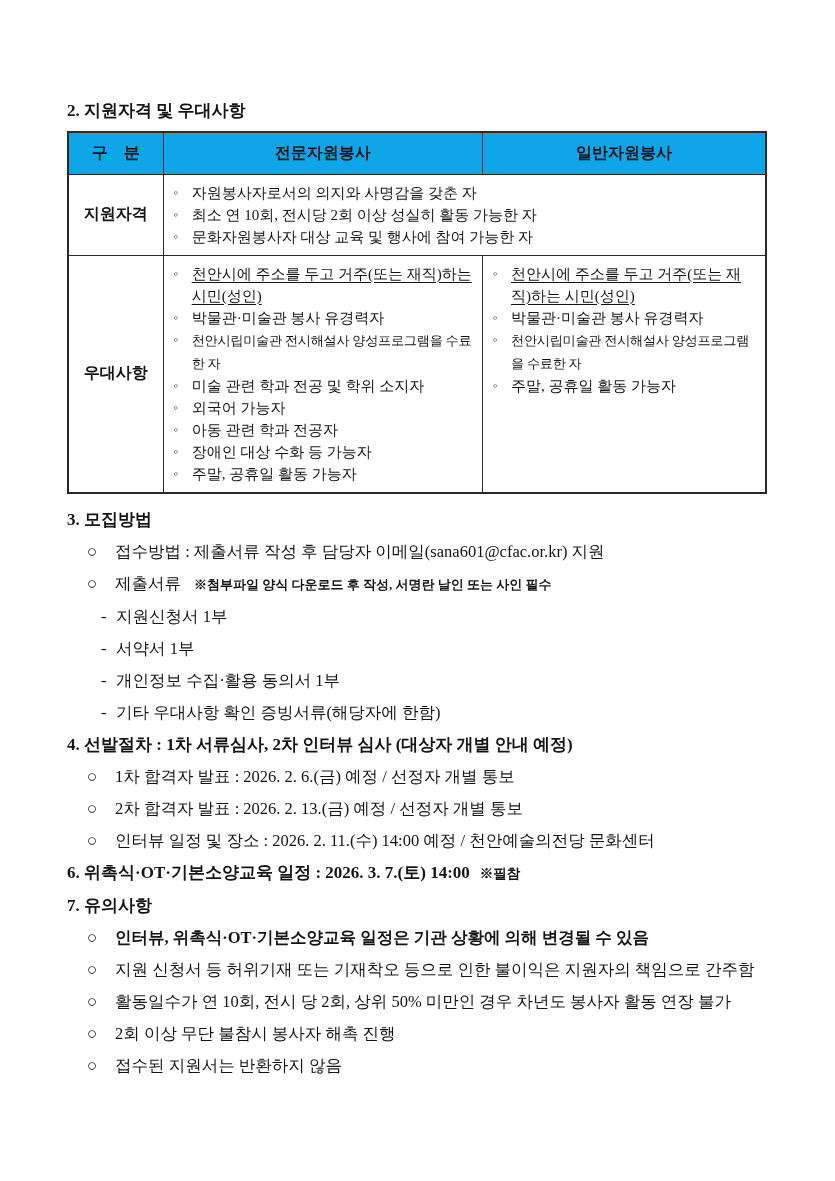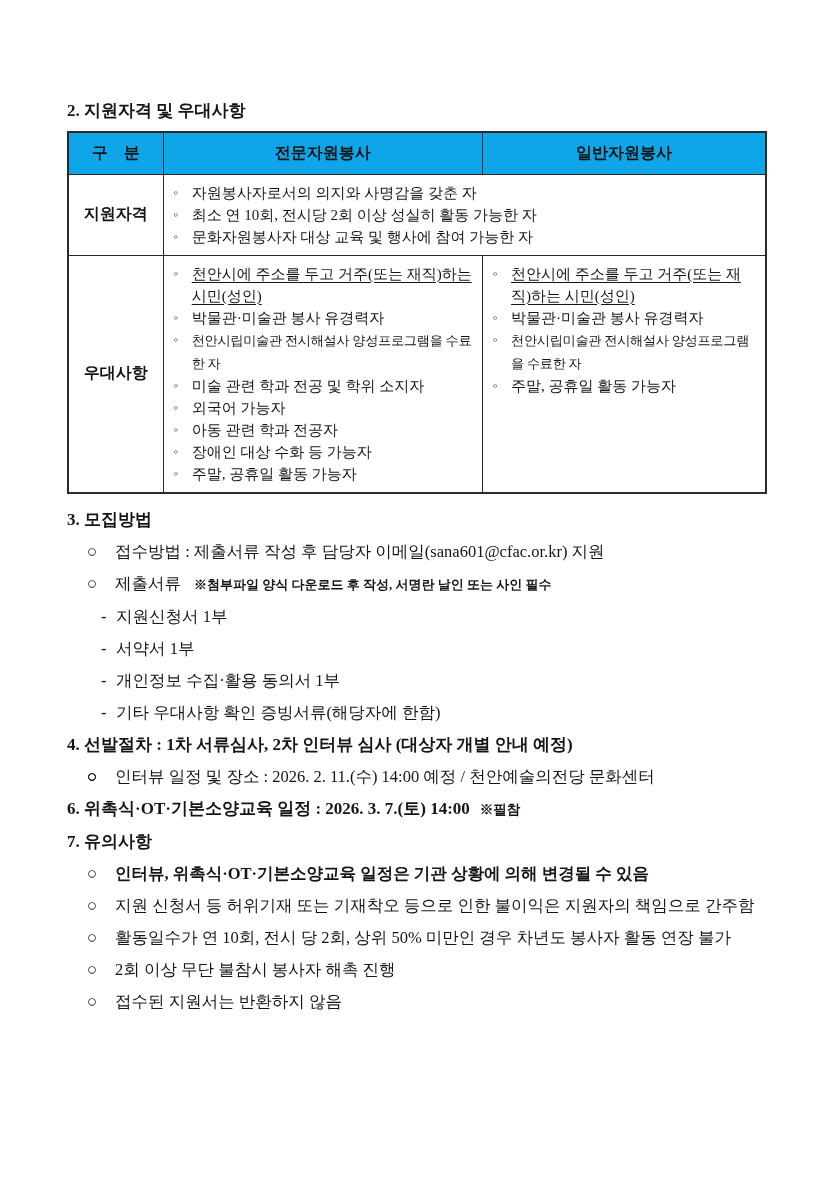--- a/index.html
+++ b/index.html
@@ -190,25 +190,25 @@
 
     </div>
   </div>
 
   <div class="sec-title">4. 선발절차 : 1차 서류심사, 2차 인터뷰 심사 (대상자 개별 안내 예정)</div>
 
   <div class="sec">
     <div>
 
         <div class="oitem">
-          <span class="mk">○</span>
-        </div>
-
-        <div class="oitem">
-          <span class="mk">○</span>
+          <span class="mk">○</span><span>1차 합격자 발표 : 2026. 2. 6.(금) 예정 / 선정자 개별 통보</span>
+        </div>
+
+        <div class="oitem">
+          <span class="mk">○</span><span>2차 합격자 발표 : 2026. 2. 13.(금) 예정 / 선정자 개별 통보</span>
         </div>
 
         <div class="oitem">
           <span class="mk">○</span><span>인터뷰 일정 및 장소 : 2026. 2. 11.(수) 14:00 예정 / 천안예술의전당 문화센터</span>
         </div>
 
     </div>
   </div>
 
   <div class="sec-title">

